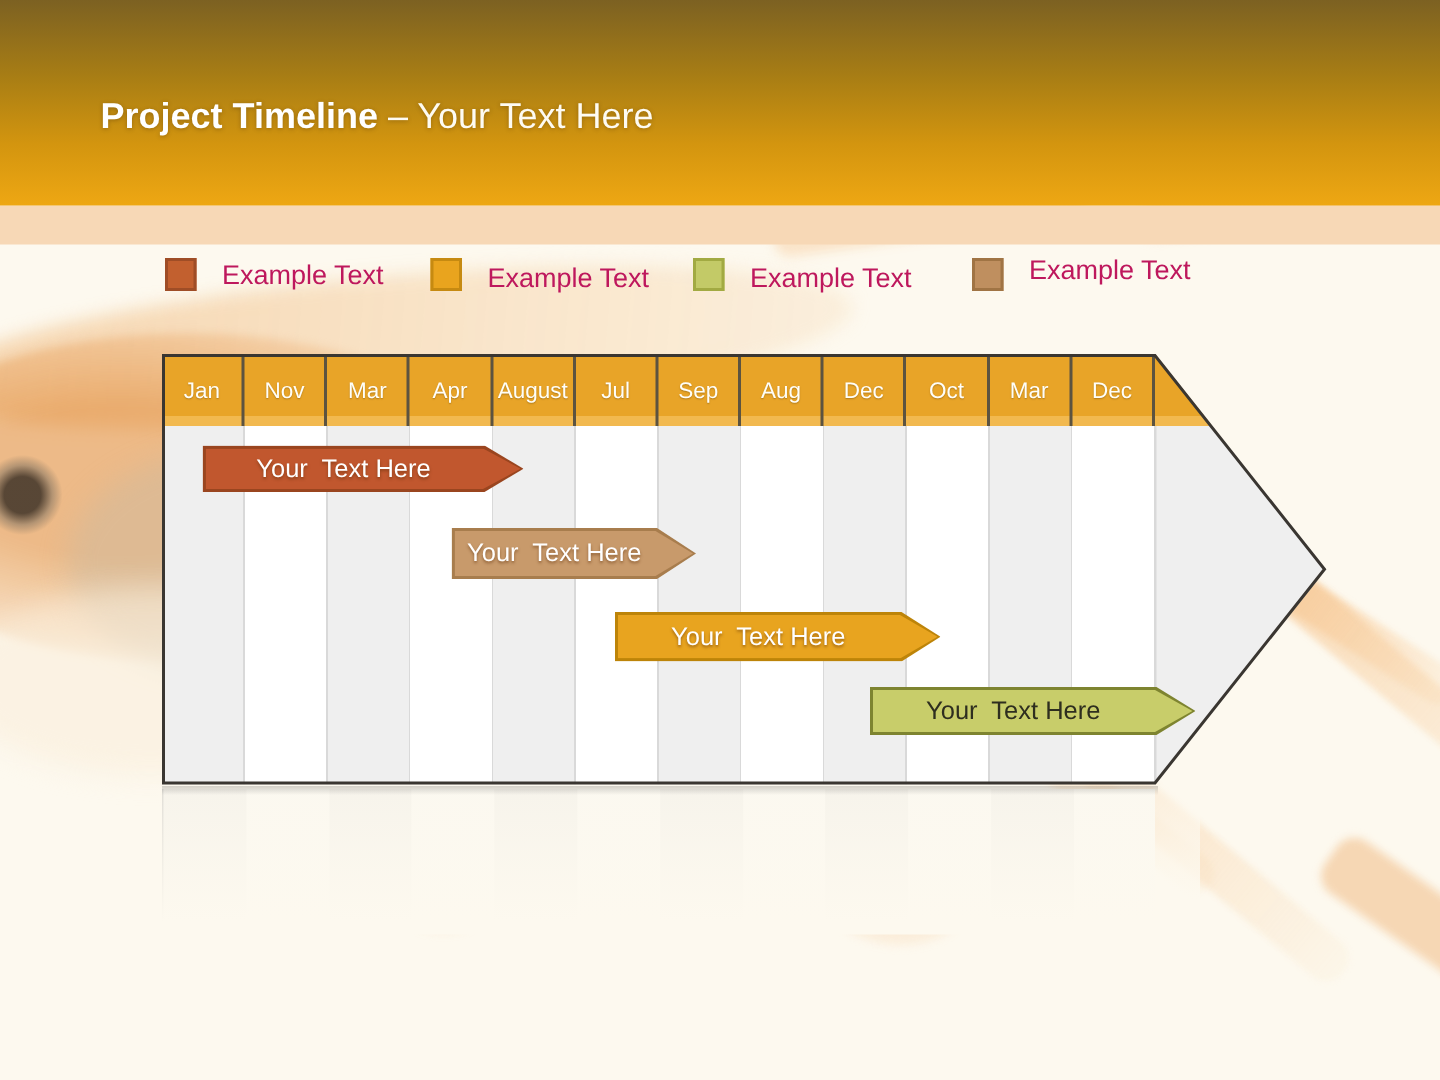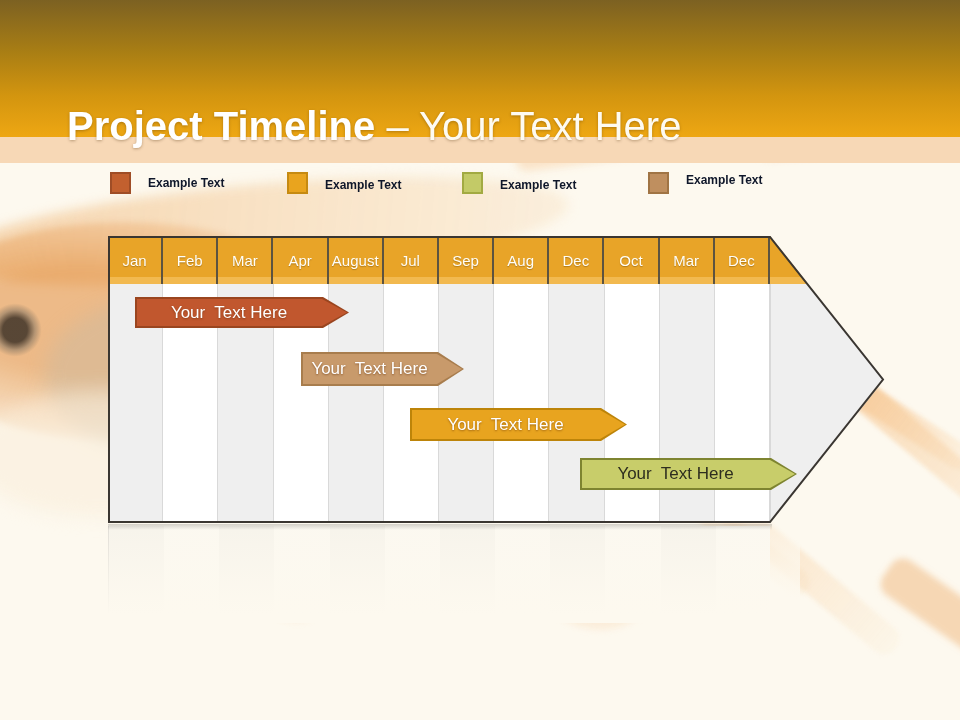--- a/index.html
+++ b/index.html
@@ -3,22 +3,22 @@
 <meta charset="utf-8">
 <style>
   * { margin:0; padding:0; box-sizing:border-box; }
   html,body { width:960px; height:720px; }
   body { font-family:"Liberation Sans", sans-serif; }
   .slide { position:relative; width:960px; height:720px; overflow:hidden; background:#FDF9EF; }
 
   
   .top-banner { position:absolute; left:0; top:0; width:960px; height:137px; z-index:4;
     background:linear-gradient(to bottom, #7C6122 0%, #A97E14 38%, #D3950F 70%, #EEA713 100%); }
-  .slide-title { position:absolute; left:67px; top:64px; font-size:40px; color:#FFFFFF;
-    text-shadow:0 1px 3px rgba(70,40,0,0.35); white-space:pre;margin-top:40px; }
+  .slide-title { position:absolute; left:67px; top:64px; font-size:24px; color:#FFFFFF;
+    text-shadow:0 1px 3px rgba(70,40,0,0.35); white-space:pre; }
   .slide-title .bold { font-weight:700; }
   .slide-title .light { font-weight:400; color:#FEFBF2; }
   .peach-band { position:absolute; left:0; top:137px; width:960px; height:26px; background:#F7D8B6; z-index:3; }
 
   
   .fish-bg { position:absolute; inset:0; z-index:1; pointer-events:none; }
   .blob { position:absolute; border-radius:50%; }
   .fish-back { left:-50px; top:184px; width:620px; height:95px; transform:rotate(-5deg);
     background:linear-gradient(100deg, rgba(233,158,75,0.40), rgba(245,205,155,0.22)); filter:blur(6px); }
   .fish-head { left:-95px; top:222px; width:440px; height:220px;
@@ -44,21 +44,21 @@
     background:rgba(240,182,122,0.5); filter:blur(3px); }
   .f1 { left:252px; top:540px; width:85px; height:82px; transform:rotate(18deg);
     background:radial-gradient(ellipse, rgba(245,192,138,0.5), rgba(245,192,138,0)); filter:blur(3px); }
   .f2 { left:538px; top:538px; width:115px; height:92px; transform:rotate(12deg);
     background:radial-gradient(ellipse, rgba(245,192,138,0.5), rgba(245,192,138,0)); filter:blur(3px); }
 
   
   .legend-item { position:absolute; top:170px; height:26px; display:flex; align-items:center; gap:17px; z-index:5; }
   .li-1 { left:110px; } .li-2 { left:287px; } .li-3 { left:462px; } .li-4 { left:648px; }
   .swatch { width:21px; height:22px; border-width:2px; border-style:solid; flex:0 0 auto; }
-  .legend-label { font-size:12px; font-weight:700; color:#0f172a; position:relative; white-space:pre; }
+  .legend-label { font-size:18px; font-weight:400; color:#be185d; position:relative; white-space:pre; }
   .li-2 .legend-label, .li-3 .legend-label { top:2px; }
   .li-4 .legend-label { top:-3px; }
 
   
   .chart { position:absolute; left:108px; top:236px; width:776px; height:340px; z-index:6; }
   .pentagon { position:absolute; inset:0;
     clip-path:polygon(0 0, 662px 0, 776px 143.5px, 662px 287px, 0 287px); background:#EFEFEF; }
   .month-row { position:absolute; left:0; top:0; width:776px; height:48px; display:flex;
     background:linear-gradient(to bottom, #E8A428 0%, #E8A428 86%, #F2B94F 86%, #F2B94F 100%); }
   .month-cell { flex:0 0 55.1667px; height:48px; display:flex; align-items:center; justify-content:center;
@@ -141,21 +141,21 @@
   <div class="reflection"></div>
   <div class="reflection-fade"></div>
   <div class="chart-shadow"></div>
 
   <div class="chart">
     <div class="pentagon">
       <div class="cols"></div>
       <div class="tip-fill"></div>
       <div class="month-row">
         <div class="month-cell">Jan</div>
-        <div class="month-cell">Feb</div>
+        <div class="month-cell">Nov</div>
         <div class="month-cell">Mar</div>
         <div class="month-cell">Apr</div>
         <div class="month-cell">August</div>
         <div class="month-cell">Jul</div>
         <div class="month-cell">Sep</div>
         <div class="month-cell">Aug</div>
         <div class="month-cell">Dec</div>
         <div class="month-cell">Oct</div>
         <div class="month-cell">Mar</div>
         <div class="month-cell">Dec</div>

